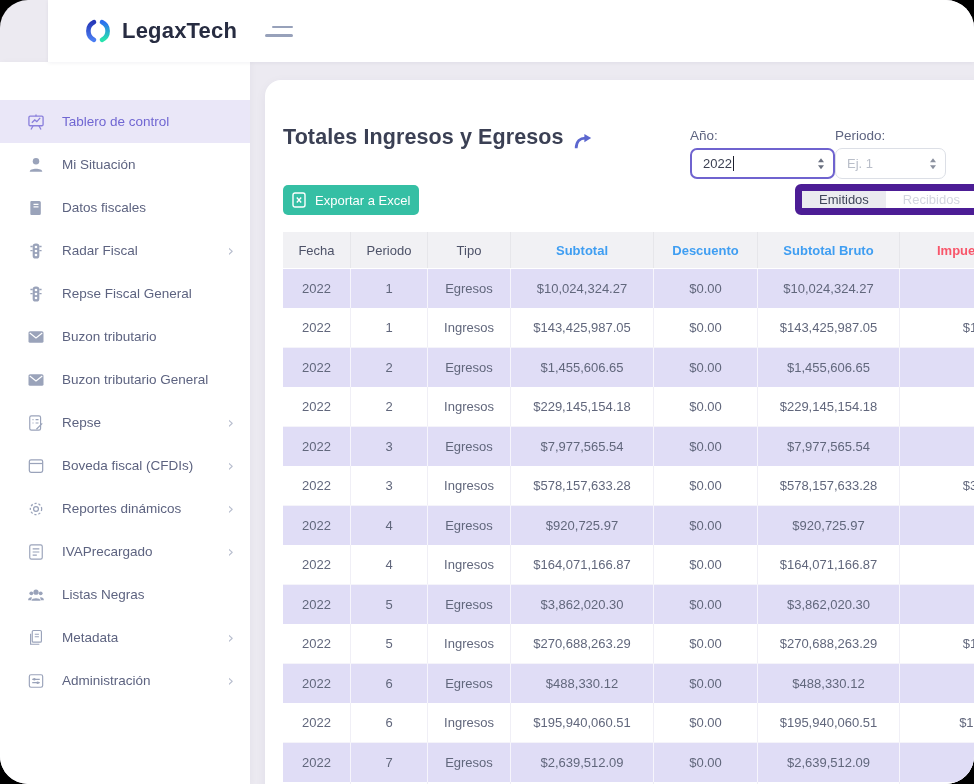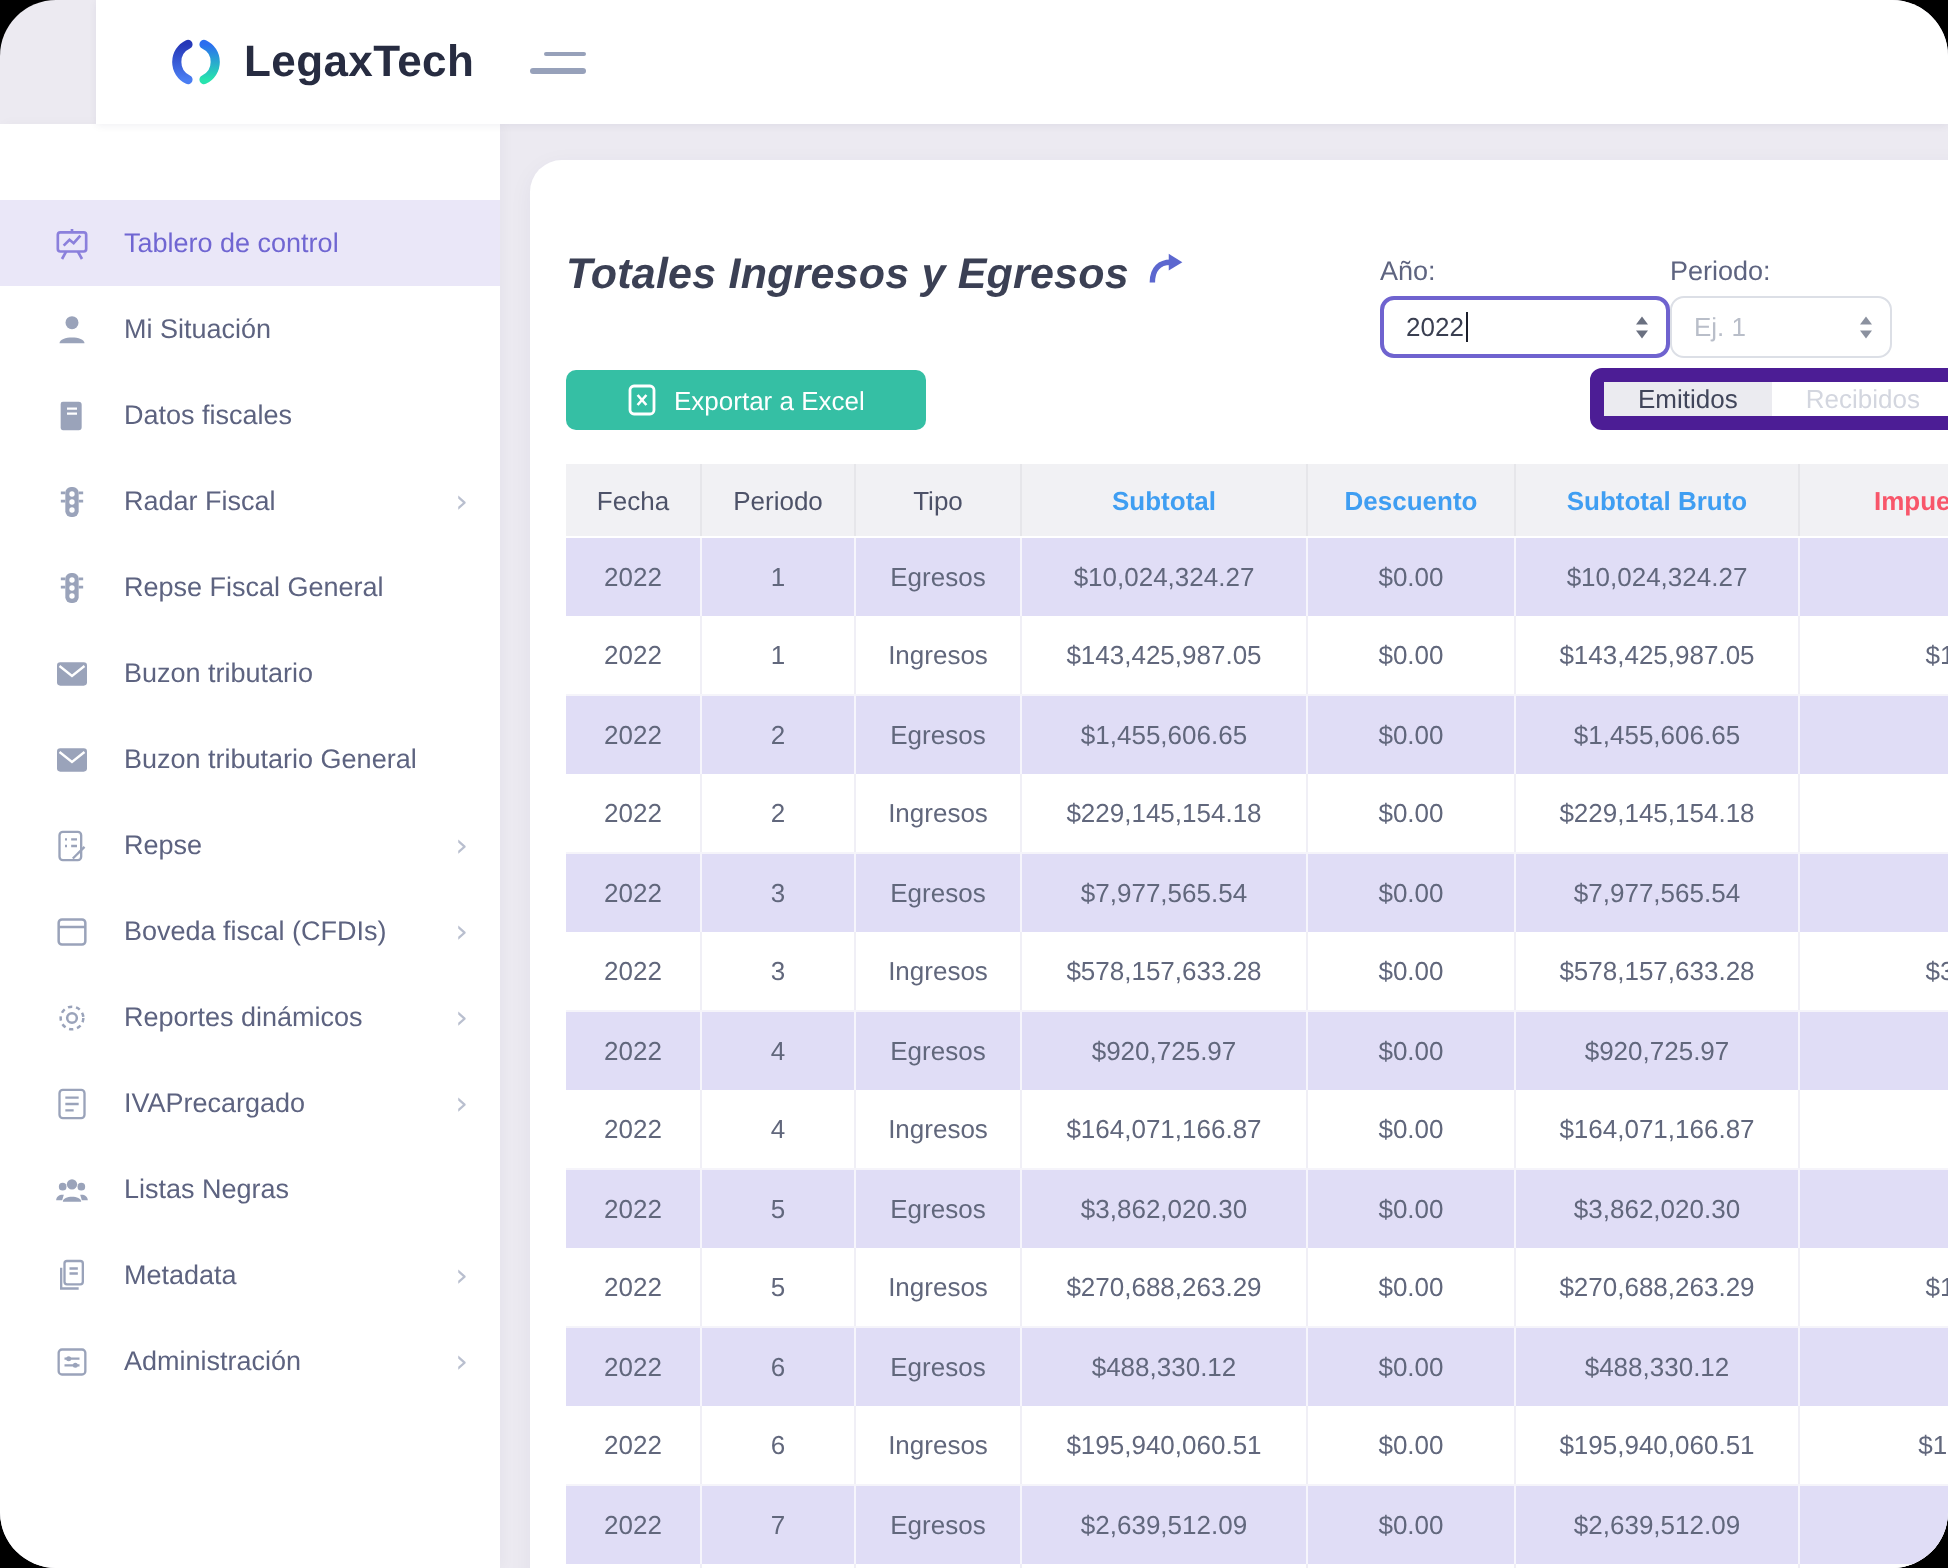--- a/index.html
+++ b/index.html
@@ -40,21 +40,21 @@
   .side-item .chev{margin-left:auto;color:#b9bfcf;font-size:16px;line-height:1;font-family:"DejaVu Sans",sans-serif;}
 
   
   .card{
     position:absolute;left:265px;top:80px;right:-40px;bottom:-40px;
     background:#fff;border-radius:16px;z-index:10;
     box-shadow:0 3px 12px rgba(40,40,90,.05);
   }
   .page-title{
     position:absolute;left:18px;top:31px;font-size:21.5px;font-weight:700;color:#3b4054;
-    display:flex;align-items:flex-start;gap:9px;letter-spacing:.1px;font-style:italic;
+    display:flex;align-items:flex-end;gap:9px;letter-spacing:.1px;
   }
   .title-link-icon{cursor:pointer;display:flex;}
 
   .filter{position:absolute;top:24px;}
   .filter label{display:block;font-size:13.5px;color:#5e6480;margin-bottom:5px;margin-top:24px;}
   .num-input{
     position:relative;width:145px;height:31px;border-radius:7px;background:#fff;
     display:flex;align-items:center;padding:0 26px 0 11px;font-size:13px;color:#3a3f51;
     box-sizing:border-box;
   }
@@ -67,21 +67,21 @@
   .spin{position:absolute;right:9px;top:50%;transform:translateY(-50%);display:flex;flex-direction:column;gap:3.5px;cursor:pointer;}
   .spin i{width:0;height:0;border-left:3.5px solid transparent;border-right:3.5px solid transparent;}
   .spin .up{border-bottom:4.5px solid #6a7080;}
   .spin .dn{border-top:4.5px solid #6a7080;}
   .filter-period .spin .up{border-bottom-color:#8b919f;}
   .filter-period .spin .dn{border-top-color:#8b919f;}
 
   .export-btn{
     position:absolute;left:18px;top:105px;height:30px;border:none;border-radius:5px;
     background:#35bfa4;color:#fff;font-size:13px;font-family:inherit;
-    display:flex;align-items:center;gap:9px;padding:0 31px;cursor:pointer;
+    display:flex;align-items:center;gap:9px;padding:0 9px;cursor:pointer;
   }
   .toggle-group{
     position:absolute;left:530px;top:104px;height:31px;display:flex;
     border:7px solid #4c1d95;border-radius:6px;overflow:hidden;background:#fff;box-sizing:border-box;
   }
   .toggle-btn{display:flex;align-items:center;padding:0 17px;font-size:13px;color:#d3d6df;cursor:pointer;background:#fff;border:none;font-family:inherit;}
   .toggle-btn.active{background:#ebebf0;color:#40455a;}
 
   
   .table{position:absolute;left:18px;top:152px;width:757px;font-size:13px;}

